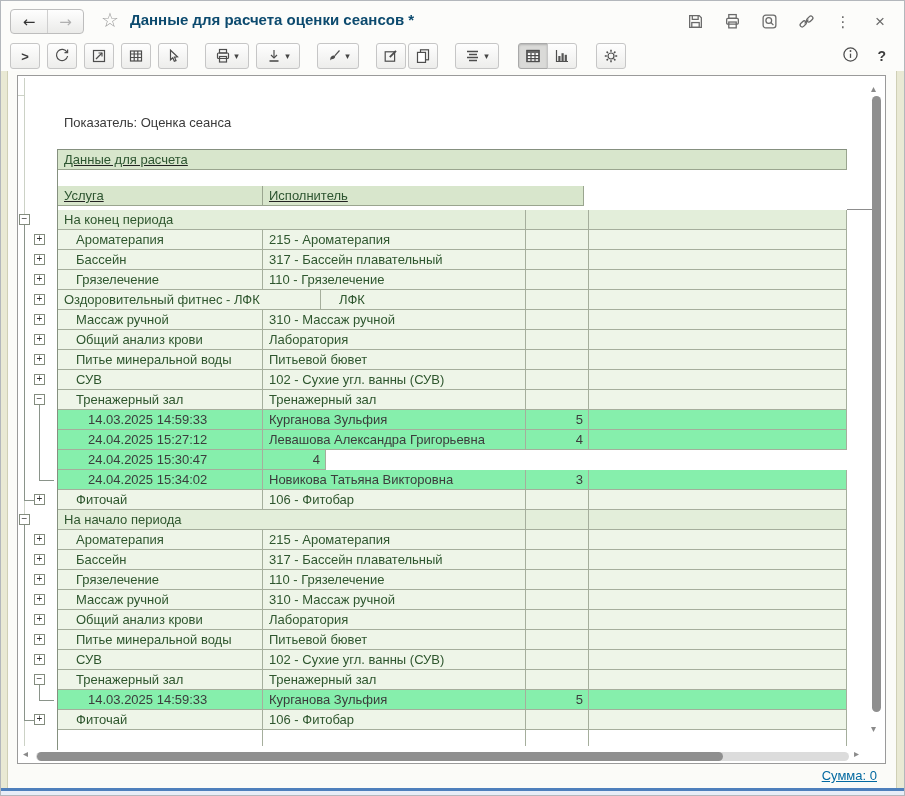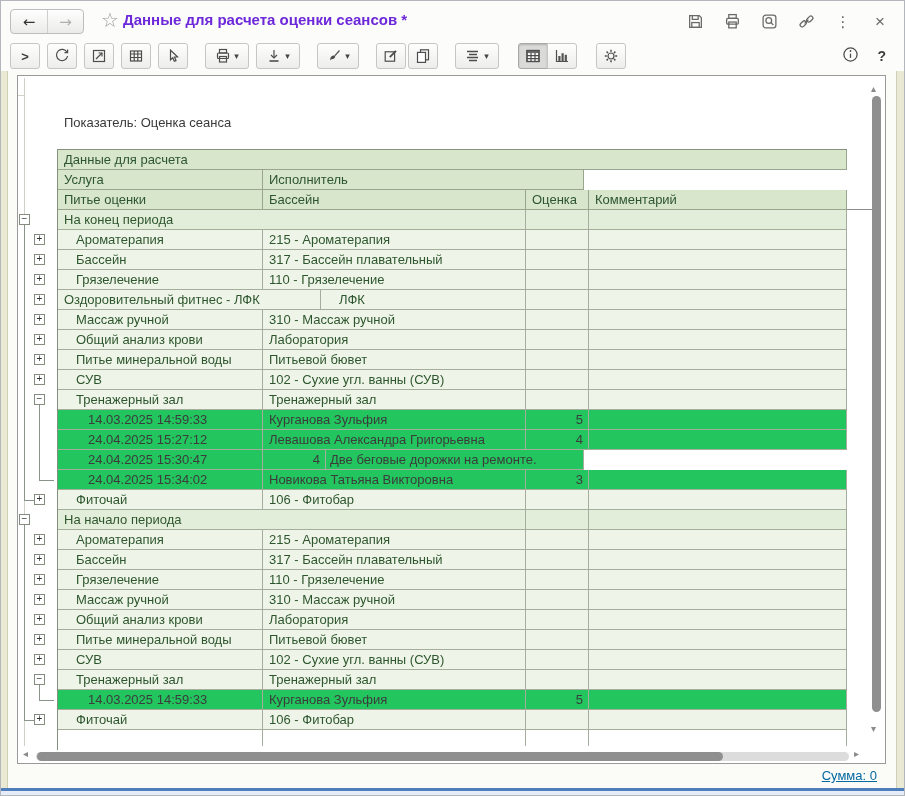--- a/index.html
+++ b/index.html
@@ -9,21 +9,21 @@
             font-size:13px; color:#222; }
 
   
   .titlebar { position:absolute; left:0; top:0; width:100%; height:40px; background:#fcfcfa; }
   .navgrp { position:absolute; left:9px; top:8px; display:flex; border:1px solid #bdbdbd;
             border-radius:4px; overflow:hidden; background:linear-gradient(#fefefe,#ebebe9); }
   .navbtn { width:36px; height:23px; border:none; background:transparent; font:15px "DejaVu Sans",sans-serif;
             color:#333; cursor:default; }
   .navbtn.fwd { border-left:1px solid #cfcfcf; color:#b0b0b0; }
   .star { position:absolute; left:100px; top:7px; font-size:20px; color:#9d9d9d; }
-  .wtitle { position:absolute; left:122px; top:10px; font-size:15px; font-weight:bold; color:#6d28d9; white-space:nowrap; }
+  .wtitle { position:absolute; left:129px; top:10px; font-size:15px; font-weight:bold; color:#0c4a6e; white-space:nowrap; }
   .tb-icons { position:absolute; right:14px; top:10px; display:flex; align-items:center; gap:17px; }
   .tico { width:20px; height:20px; display:flex; align-items:center; justify-content:center;
           background:none; border:none; color:#666; }
   .tico svg { stroke:#6a6a6a; fill:none; stroke-width:1.2; }
   .glyph { font-size:15px; color:#6a6a6a; line-height:1; }
 
   
   .toolbar { position:absolute; left:0; top:40px; width:100%; height:30px; background:#fcfcfa;
              border-bottom:1px solid #ececе7; display:flex; align-items:center; }
   .btn { height:26px; min-width:30px; border:1px solid #c6c6c6; border-radius:3px;
@@ -43,32 +43,32 @@
   .edge-below { position:absolute; left:0; top:790px; width:905px; height:6px; background:#e7edf8; }
 
   
   .panel { position:absolute; left:16px; top:74px; width:869px; height:689px;
            border:1px solid #9a9a9a; background:#fff; box-sizing:border-box; overflow:hidden; }
   .rtitle { position:absolute; left:46px; top:7px; font-size:14px; font-weight:bold; color:#000; white-space:nowrap; }
   .rind   { position:absolute; left:46px; top:39px; font-size:13px; color:#3a3a3a; white-space:nowrap; }
 
   .theader { position:absolute; left:39px; top:73px; width:790px;
              border-top:1px solid #85907f; border-left:1px solid #85907f; box-sizing:border-box; }
-  .hrow { display:flex; height:20px; }
+  .hrow { display:flex; height:36px;text-decoration:underline; }
   .hcell { box-sizing:border-box; height:20px; background:#d8e6cc; color:#2d5530;
            border-right:1px solid #9aa58f; border-bottom:1px solid #9aa58f;
            padding:2px 0 0 6px; white-space:nowrap; overflow:hidden; font-size:13px; }
 
   .rows { position:absolute; left:39px; top:134px; width:790px; border-left:1px solid #85907f; box-sizing:border-box; }
   .trow { display:flex; height:20px; }
   .cell { box-sizing:border-box; height:20px; border-right:1px solid #a5ae9c; border-bottom:1px solid #a5ae9c;
           padding-top:2px; white-space:nowrap; overflow:hidden; font-size:13px; }
   .lvl0 .cell { background:#e3eeda; color:#2e562e; }
   .lvl1 .cell { background:#eef5e8; color:#2e562e; }
-  .lvl2 .cell { background:#22c55e; color:#3c3c3c; }
+  .lvl2 .cell { background:#86efac; color:#3c3c3c; }
   .trow.partial .cell { background:#fff; border-bottom:none; height:16px; }
   .cell.score { text-align:right; padding-right:5px; }
 
   
   .tbox { position:absolute; width:11px; height:11px; box-sizing:border-box; border:1px solid #838c7e;
           background:#fff; color:#333; font-size:10px; line-height:8px; text-align:center; z-index:3; }
   .tline { position:absolute; background:#8a948a; z-index:2; }
   .gline { position:absolute; background:#ccd2c6; z-index:1; }
   .split-line { position:absolute; left:829px; top:133px; width:27px; height:1px; background:#8d8d8d; }
 
@@ -323,21 +323,20 @@
         </div>
         <div class="trow lvl2">
           <div class="cell" style="width: 205px; padding-left: 30px;">24.04.2025 15:27:12</div>
           <div class="cell" style="width: 263px; padding-left: 6px;">Левашова Александра Григорьевна</div>
           <div class="cell score" style="width: 63px; padding-left: 0px;">4</div>
           <div class="cell" style="width: 258px; padding-left: 4px;"></div>
         </div>
         <div class="trow lvl2">
           <div class="cell" style="width: 205px; padding-left: 30px;">24.04.2025 15:30:47</div>
           <div class="cell score" style="width: 63px; padding-left: 0px;">4</div>
-          <div class="cell" style="width: 258px; padding-left: 4px;">Две беговые дорожки на ремонте.</div>
         </div>
         <div class="trow lvl2">
           <div class="cell" style="width: 205px; padding-left: 30px;">24.04.2025 15:34:02</div>
           <div class="cell" style="width: 263px; padding-left: 6px;">Новикова Татьяна Викторовна</div>
           <div class="cell score" style="width: 63px; padding-left: 0px;">3</div>
           <div class="cell" style="width: 258px; padding-left: 4px;"></div>
         </div>
         <div class="trow lvl1">
           <div class="cell" style="width: 205px; padding-left: 18px;">Фиточай</div>
           <div class="cell" style="width: 263px; padding-left: 6px;">106 - Фитобар</div>

